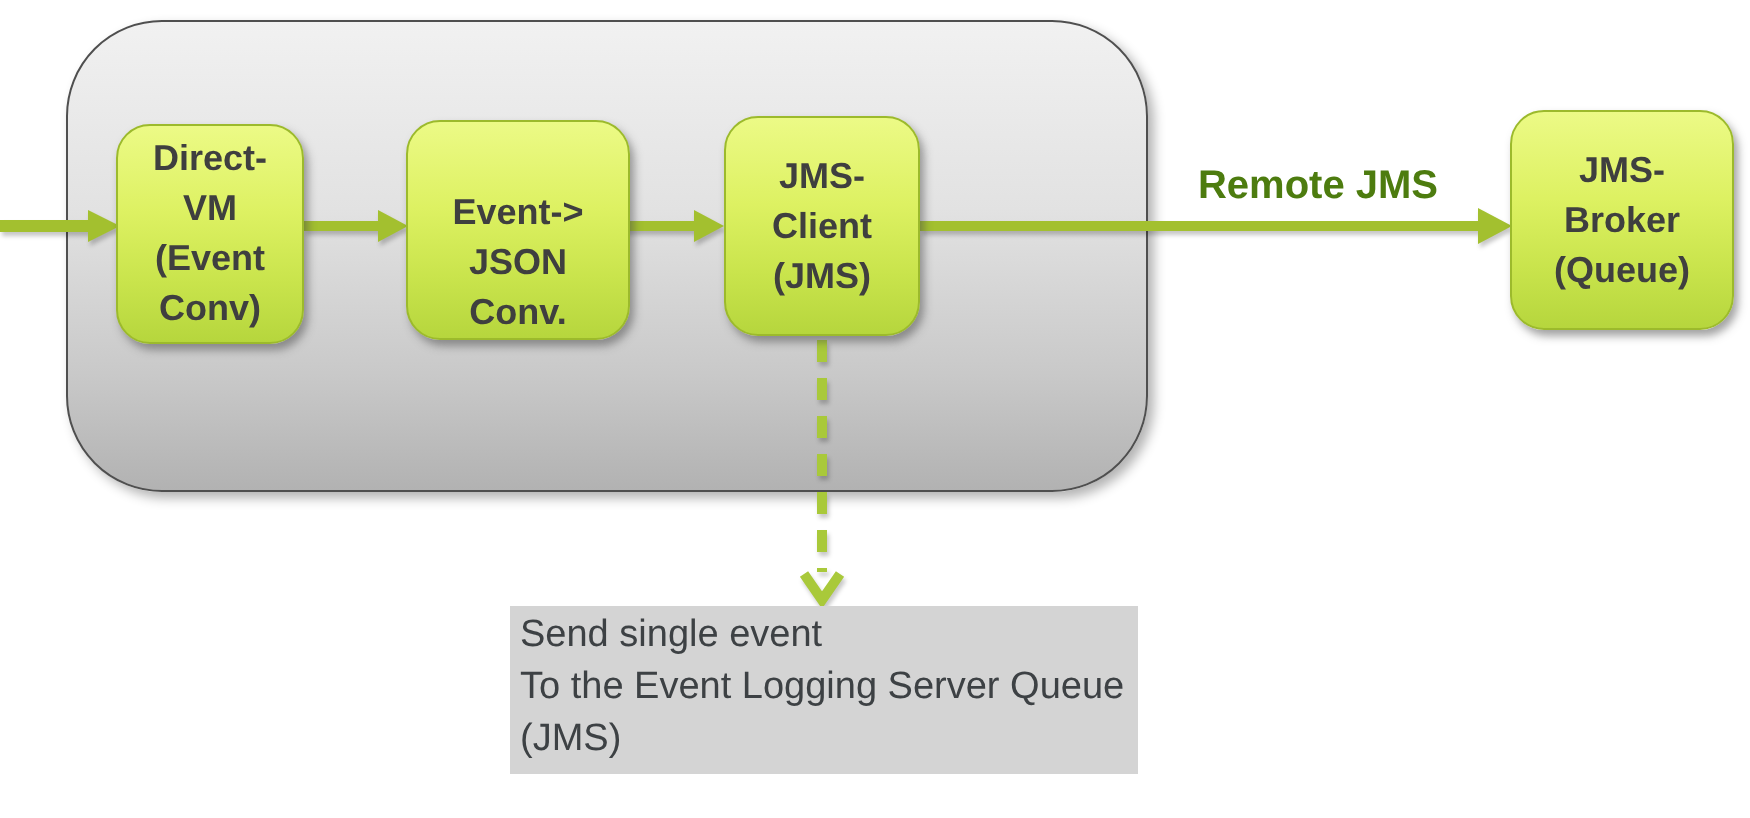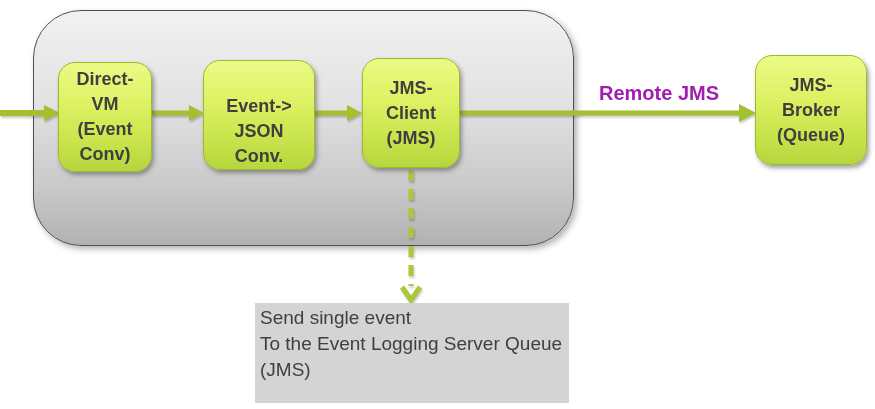--- a/index.html
+++ b/index.html
@@ -63,29 +63,29 @@
 
   
   .edge-label {
     position: absolute;
     left: 570px;
     top: 82px;
     width: 178px;
     text-align: center;
     font-weight: bold;
     font-size: 20px;
-    color: #a21caf;
+    color: #4d7c0f;
   }
   
   .note-box {
     position: absolute;
     left: 255px;
     top: 303px;
     width: 314px;
-    height: 100px;
+    height: 84px;
     background: #d4d4d4;
     box-sizing: border-box;
     padding: 2px 4px 0 5px;
   }
   .note-box .note-text {
     font-size: 19px;
     line-height: 26px;
     color: #3d4144;
     white-space: pre-line;
   }

